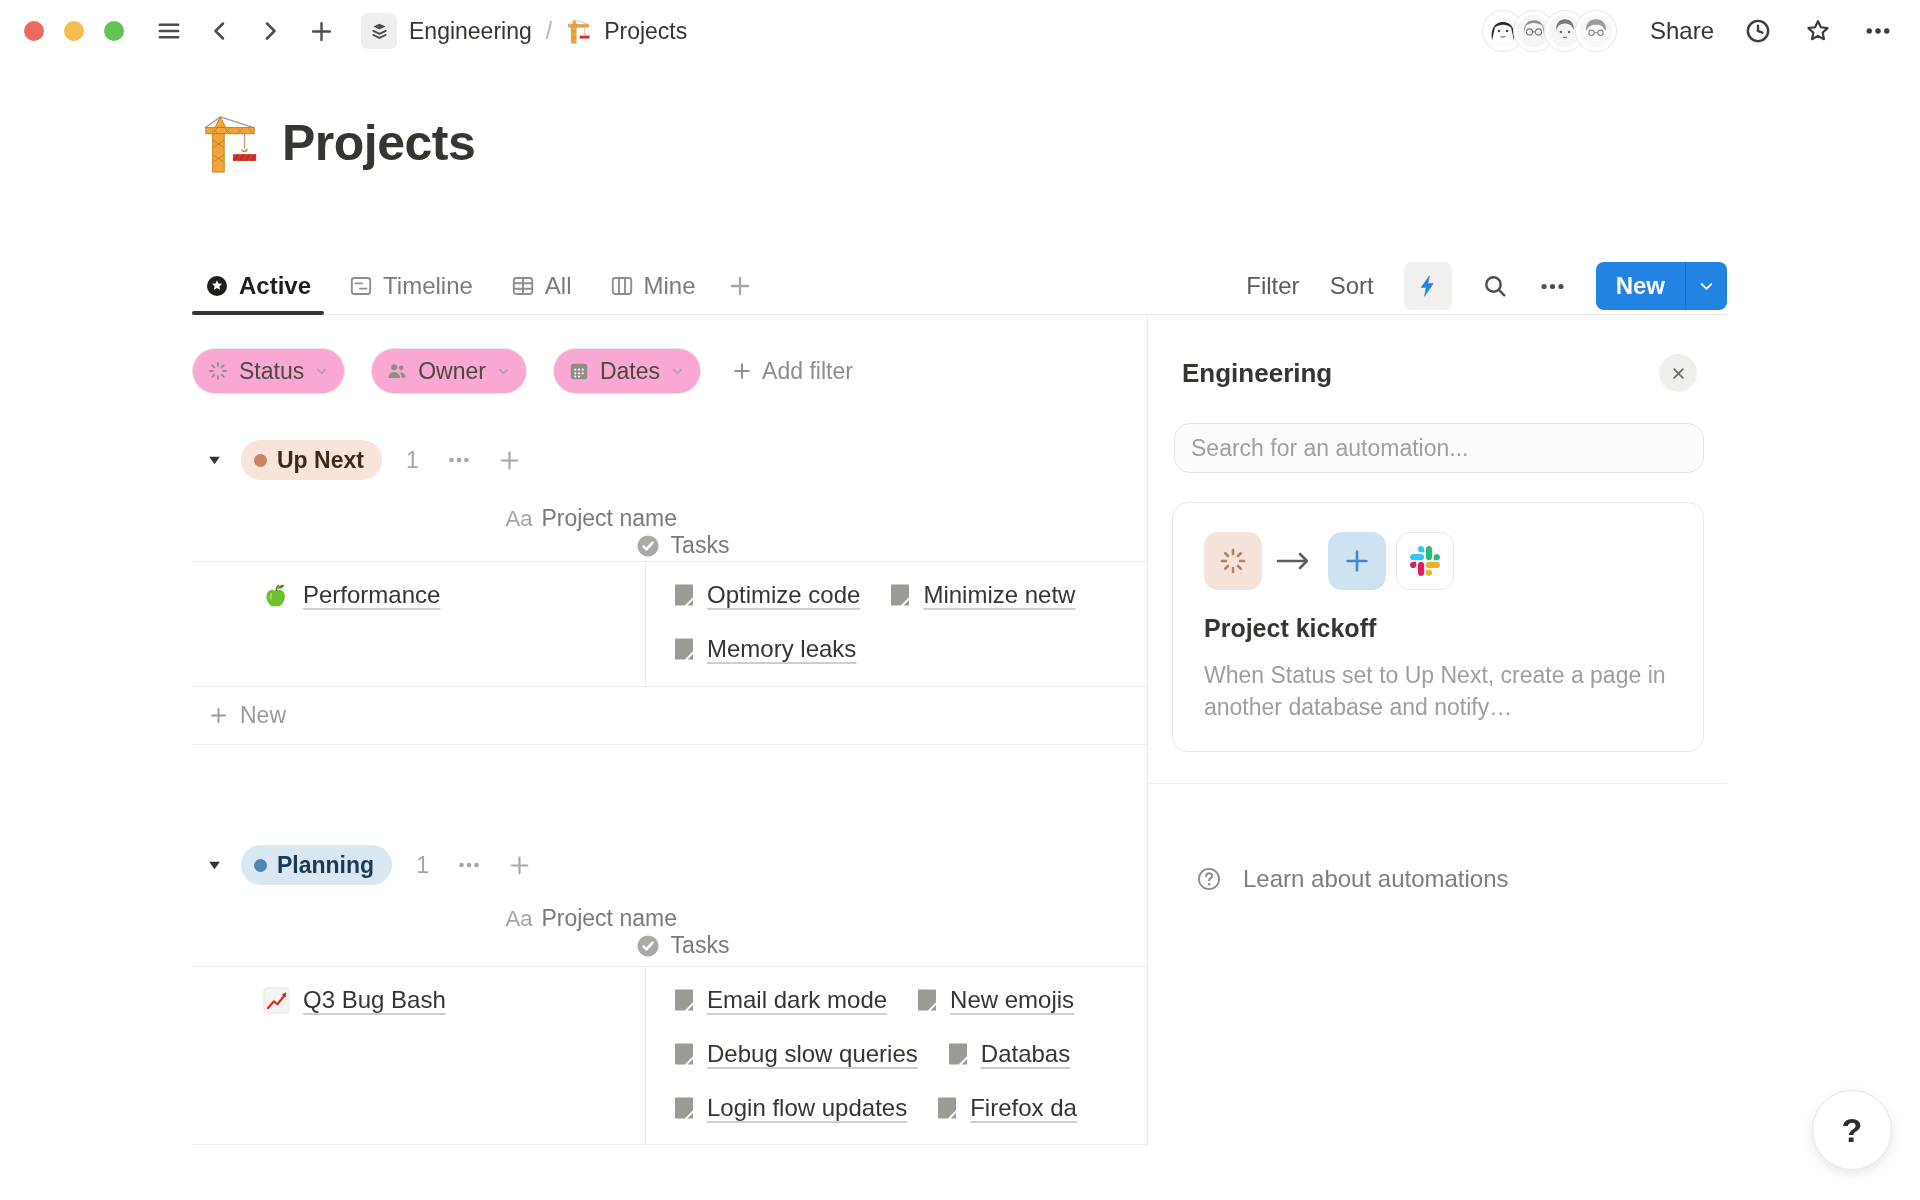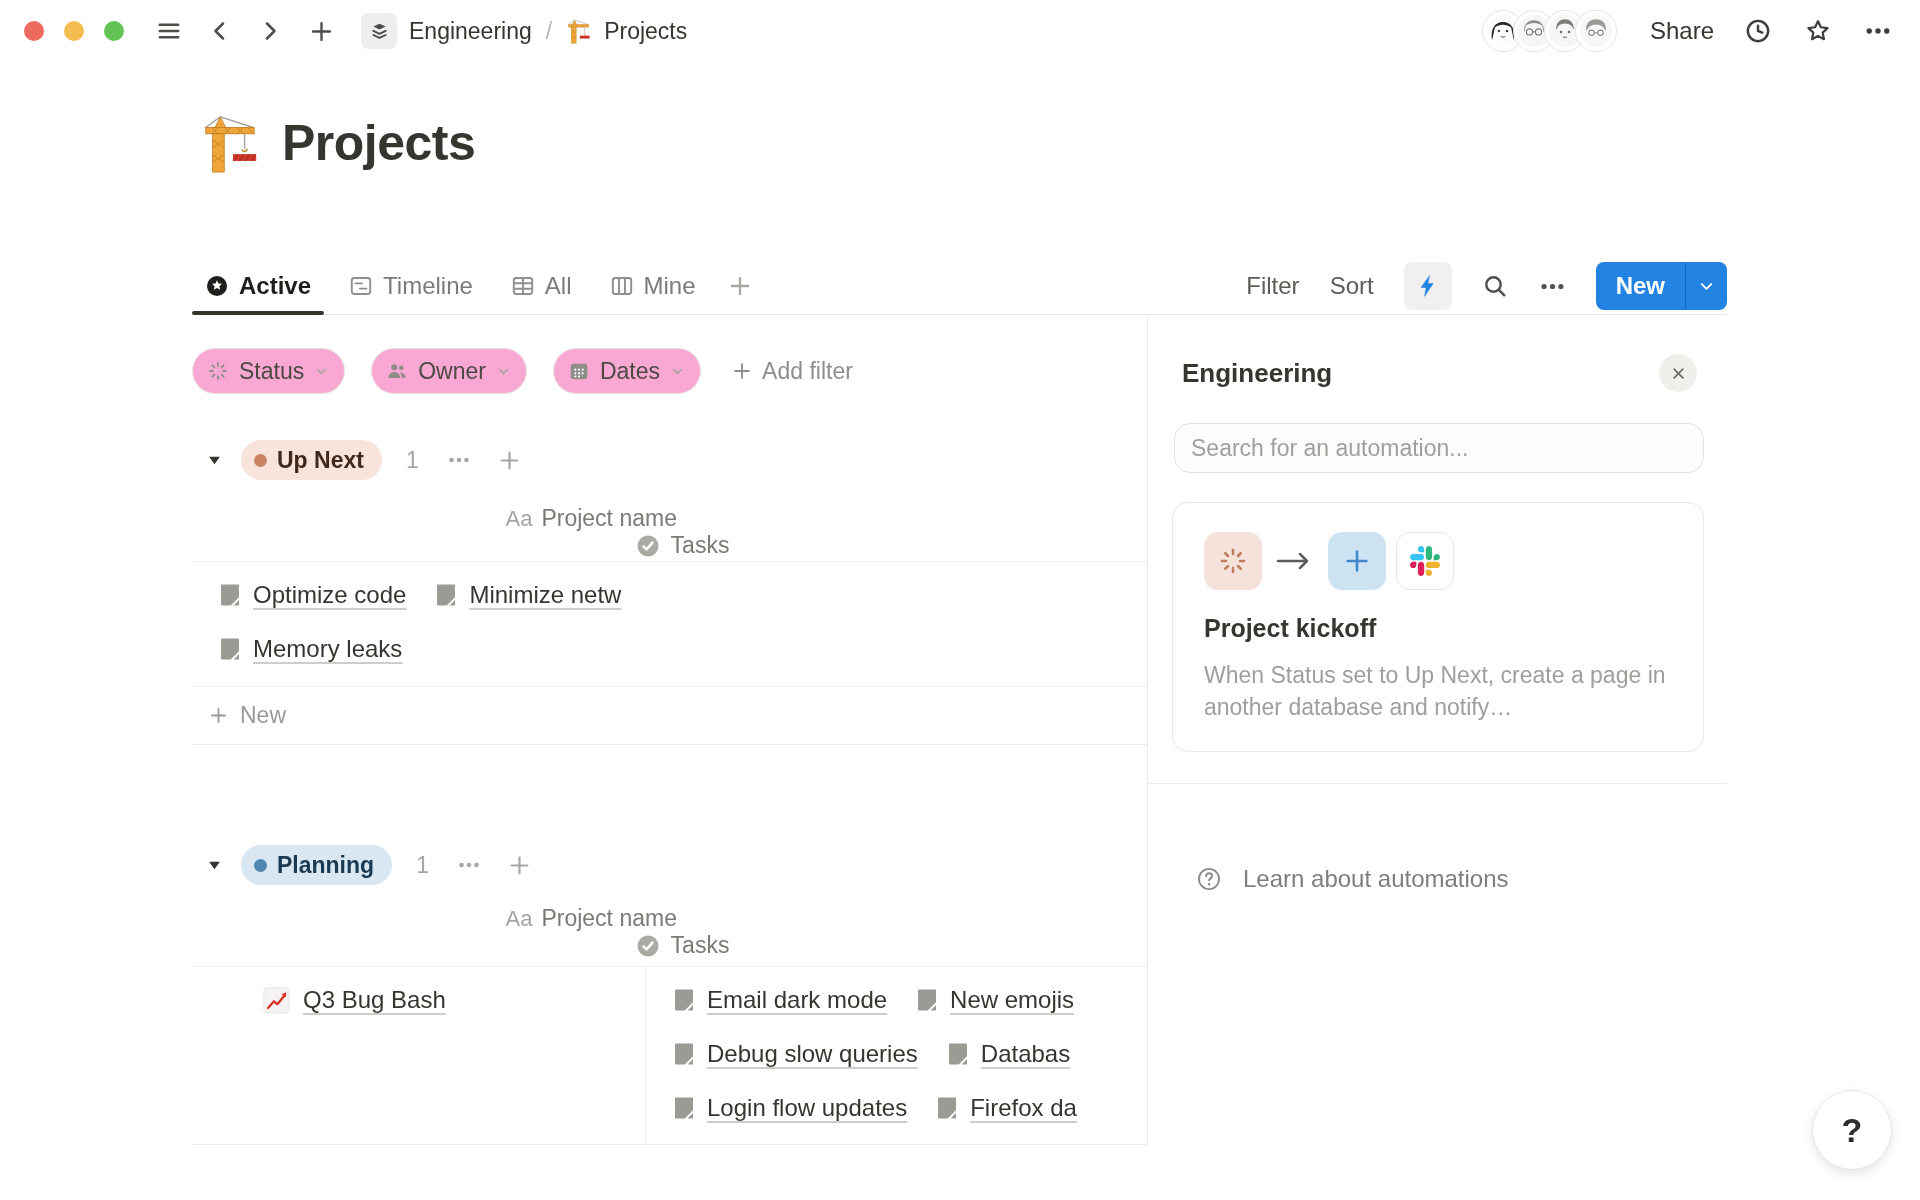--- a/index.html
+++ b/index.html
@@ -507,20 +507,30 @@
     <span class="icon check-circle">
         <svg width="24" height="24">
           <use href="#sym-checkcircle"></use>
         </svg>
       </span>
     <span class="th-label">Tasks</span>
   </div>
 </div>
 
 <div class="trow tr1">
+  <div class="cell-name">
+    <div class="name-line">
+      <span class="icon">
+          <svg width="27" height="27">
+            <use href="#sym-apple"></use>
+          </svg>
+        </span>
+      <span class="page-link">Performance</span>
+    </div>
+  </div>
   <div class="cell-tasks">
     <div class="task-line">
       <span class="task">
         <span class="icon">
             <svg width="24" height="24">
               <use href="#sym-page"></use>
             </svg>
           </span>
         <span class="page-link">Optimize code</span>
       </span>

